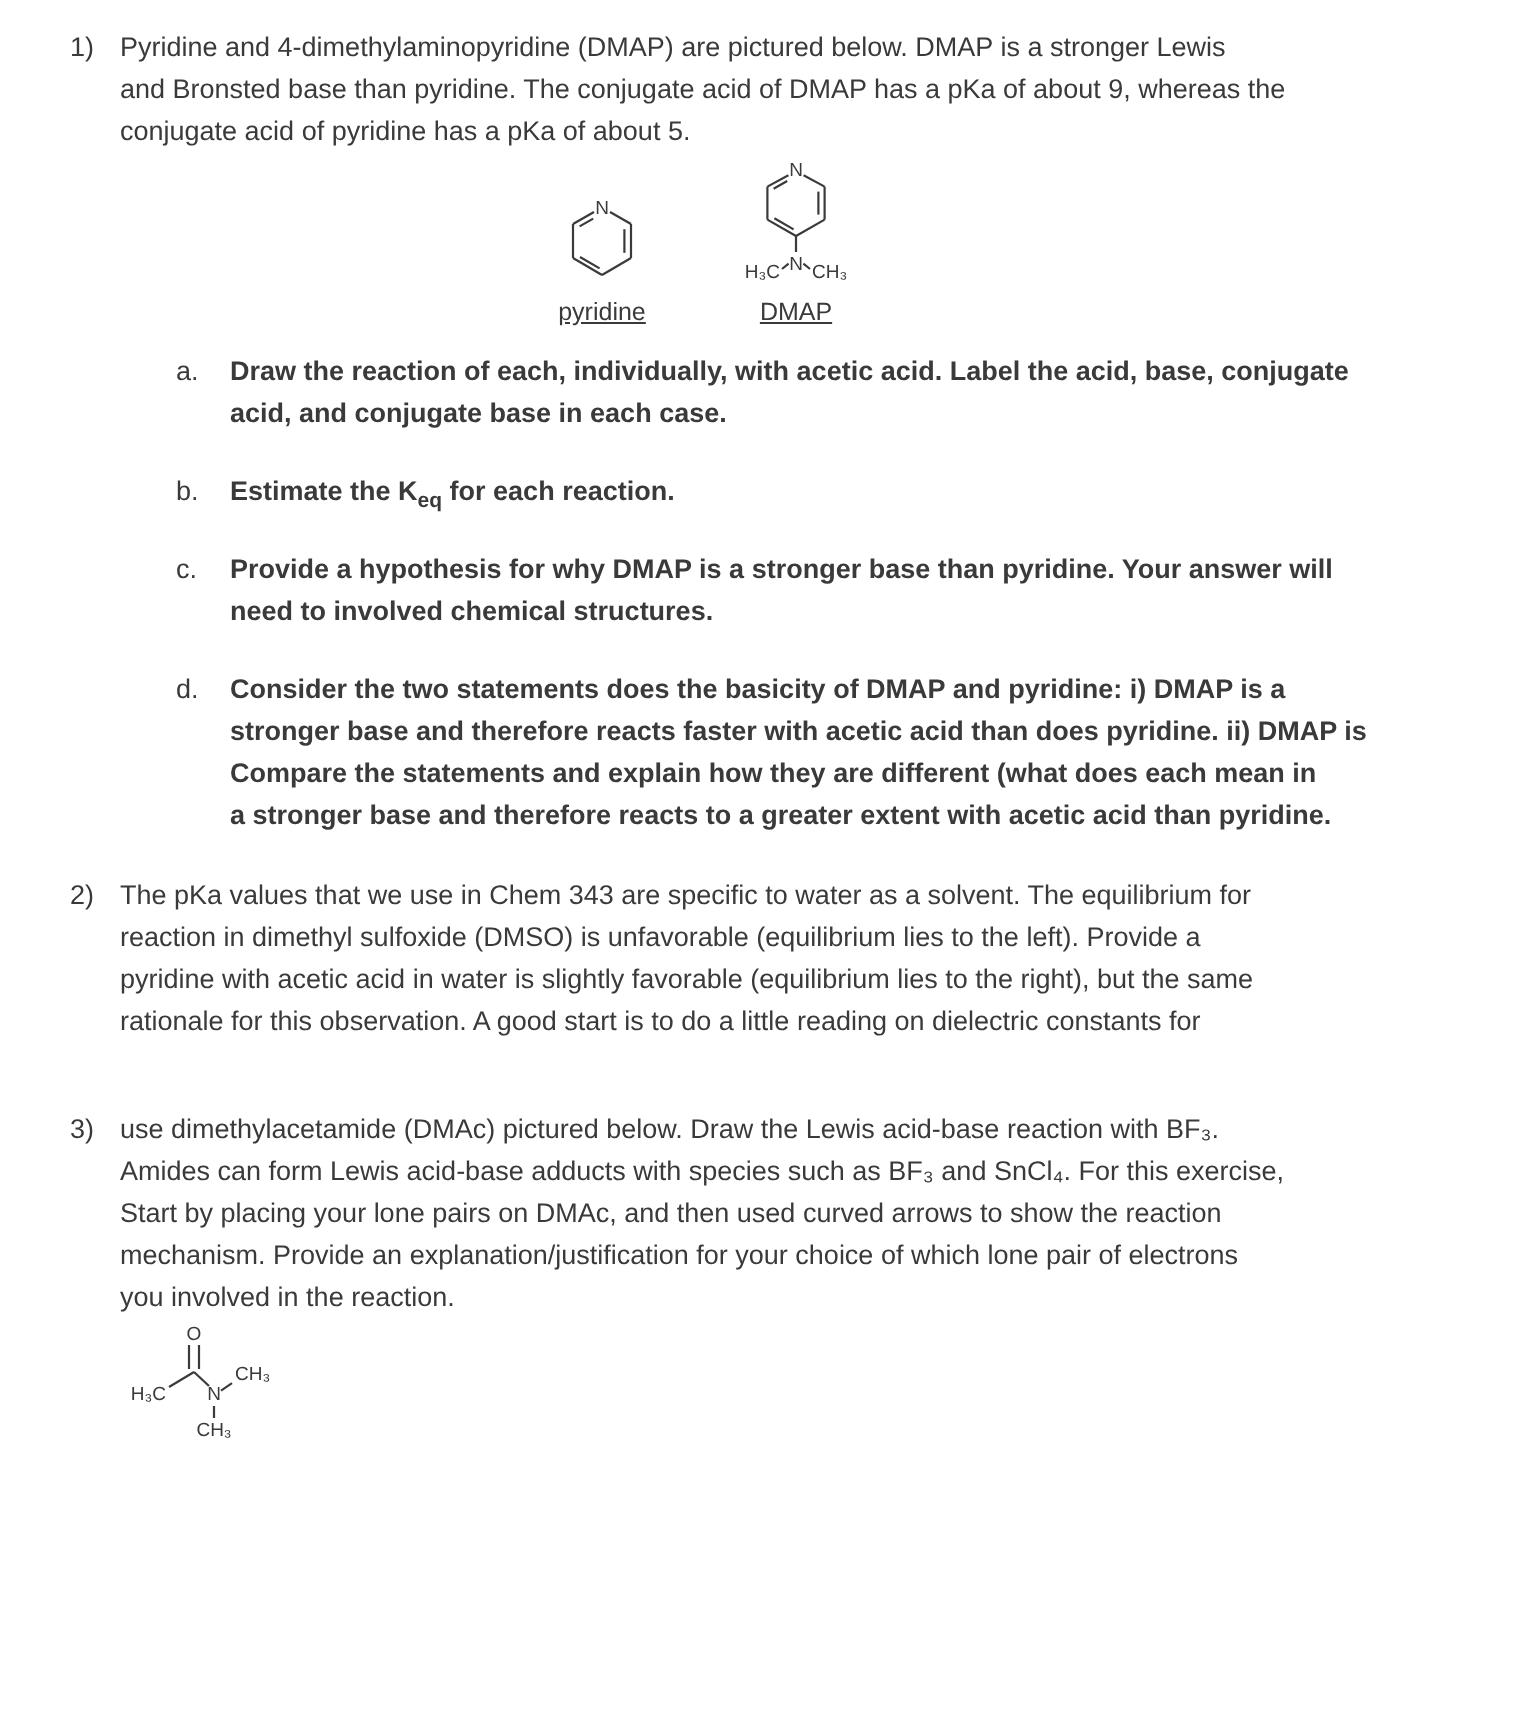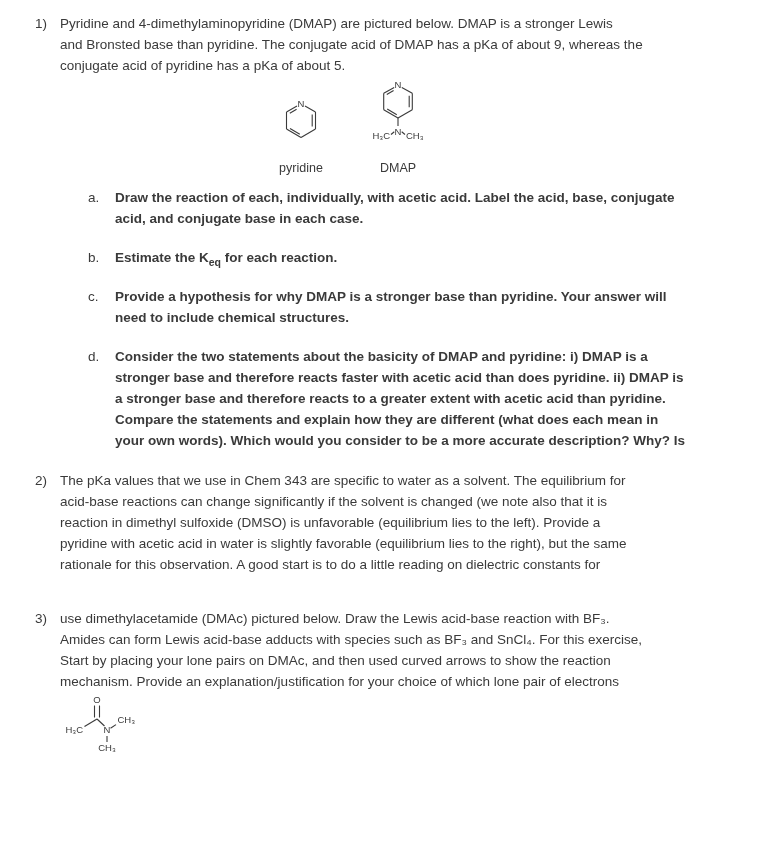--- a/index.html
+++ b/index.html
@@ -20,21 +20,21 @@
   .qnum { width: 25px; flex: none; line-height: 21px; }
   .qbody { flex: 1; min-width: 0; }
 
   .tline { line-height: 21px; white-space: nowrap; }
 
   .structs {
     display: flex; align-items: flex-end;
     margin: 2px 0 0 219px; gap: 43px;
   }
   .fig { display: flex; flex-direction: column; align-items: center; }
-  .figcap { line-height: 16px; margin-top: 16px; font-size: 12.5px; white-space: nowrap; }
+  .figcap { line-height: 16px; margin-top: 4px; font-size: 12.5px; white-space: nowrap; text-decoration: underline; }
 
   .sub { display: flex; margin-left: 28px; margin-top: 18px; }
   .sub-a { margin-top: 11px; }
   .sublet { width: 27px; flex: none; line-height: 21px; }
   .subbody { flex: 1; min-width: 0; font-weight: bold; }
 
   sub { font-size: 10.5px; line-height: 0; }
 
   svg { display: block; }
   .bondg line { stroke: #3a3a3a; stroke-width: 1.1; fill: none; }
@@ -113,56 +113,55 @@
         <div class="sublet">b.</div>
         <div class="subbody">
           <div class="tline"><span>Estimate the K</span><sub>eq</sub><span> for each reaction.</span></div>
         </div>
       </div>
 
       <div class="sub">
         <div class="sublet">c.</div>
         <div class="subbody">
           <div class="tline">Provide a hypothesis for why DMAP is a stronger base than pyridine. Your answer will</div>
-          <div class="tline">need to include chemical structures.</div>
+          <div class="tline">need to involved chemical structures.</div>
         </div>
       </div>
 
       <div class="sub">
         <div class="sublet">d.</div>
         <div class="subbody">
-          <div class="tline">Consider the two statements about the basicity of DMAP and pyridine: i) DMAP is a</div>
+          <div class="tline">Consider the two statements does the basicity of DMAP and pyridine: i) DMAP is a</div>
           <div class="tline">stronger base and therefore reacts faster with acetic acid than does pyridine. ii) DMAP is</div>
+          <div class="tline">Compare the statements and explain how they are different (what does each mean in</div>
           <div class="tline">a stronger base and therefore reacts to a greater extent with acetic acid than pyridine.</div>
-          <div class="tline">Compare the statements and explain how they are different (what does each mean in</div>
-          <div class="tline">your own words). Which would you consider to be a more accurate description? Why? Is</div>
         </div>
       </div>
 
     </div>
   </div>
 
   <div class="q q-2">
     <div class="qnum">2)</div>
     <div class="qbody">
       <div class="tline">The pKa values that we use in Chem 343 are specific to water as a solvent. The equilibrium for</div>
-      <div class="tline">acid-base reactions can change significantly if the solvent is changed (we note also that it is</div>
       <div class="tline">reaction in dimethyl sulfoxide (DMSO) is unfavorable (equilibrium lies to the left). Provide a</div>
       <div class="tline">pyridine with acetic acid in water is slightly favorable (equilibrium lies to the right), but the same</div>
       <div class="tline">rationale for this observation. A good start is to do a little reading on dielectric constants for</div>
     </div>
   </div>
 
   <div class="q q-3">
     <div class="qnum">3)</div>
     <div class="qbody">
       <div class="tline">use dimethylacetamide (DMAc) pictured below. Draw the Lewis acid-base reaction with BF₃.</div>
       <div class="tline">Amides can form Lewis acid-base adducts with species such as BF₃ and SnCl₄. For this exercise,</div>
       <div class="tline">Start by placing your lone pairs on DMAc, and then used curved arrows to show the reaction</div>
       <div class="tline">mechanism. Provide an explanation/justification for your choice of which lone pair of electrons</div>
+      <div class="tline">you involved in the reaction.</div>
 
       <div class="dmac-wrap">
         <svg width="90" height="64" viewBox="0 0 90 64">
           <g class="bondg">
             <line x1="34.5" y1="13.5" x2="34.5" y2="25.5"></line>
             <line x1="39.5" y1="13.5" x2="39.5" y2="25.5"></line>
             <line x1="37" y1="27" x2="24.5" y2="34.5"></line>
             <line x1="37" y1="27" x2="44.5" y2="34"></line>
             <line x1="50.5" y1="36.3" x2="56" y2="32.6"></line>
             <line x1="47" y1="44" x2="47" y2="50"></line>

